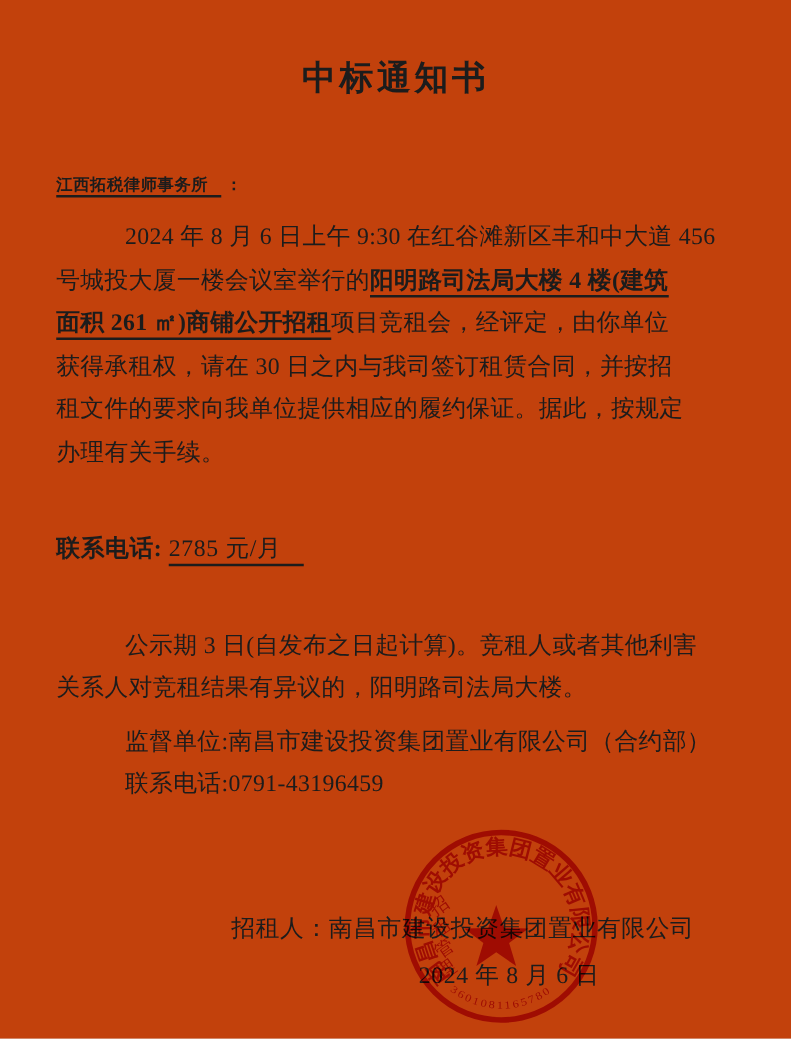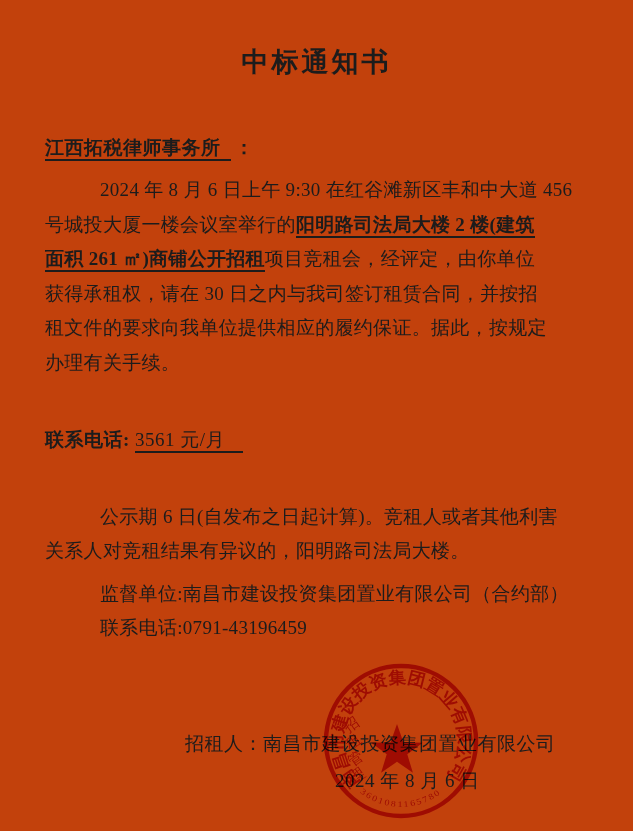--- a/index.html
+++ b/index.html
@@ -14,21 +14,21 @@
   }
   .doc-title{
     text-align:center;
     padding-top:44px;
     font-size:27px;
     font-weight:700;
     letter-spacing:3px;
   }
   .addressee{
     margin:50px 43px 0 45px;
-    font-size:19px;
+    font-size:13px;
     font-weight:700;
     line-height:35px;
     letter-spacing:0.5px;
   }
   .addressee .name{
     border-bottom:2px solid #1c1c1c;
     padding-right:10px;
     padding-bottom:1px;
   }
   .addressee .colon{margin-left:4px;}
@@ -90,41 +90,41 @@
   <div class="doc-title">中标通知书</div>
 
   <div class="addressee">
     <span class="name">江西拓税律师事务所</span><span class="colon">：</span>
   </div>
 
   <div class="body-line para1 indent">
     <span>2024 年 8 月 6 日上午 9:30 在红谷滩新区丰和中大道 456</span>
   </div>
   <div class="body-line">
-    <span>号城投大厦一楼会议室举行的</span><span class="hl">阳明路司法局大楼 2 楼(建筑</span>
+    <span>号城投大厦一楼会议室举行的</span><span class="hl">阳明路司法局大楼 4 楼(建筑</span>
   </div>
   <div class="body-line">
     <span class="hl">面积 261 ㎡)商铺公开招租</span><span>项目竞租会，经评定，由你单位</span>
   </div>
   <div class="body-line">
     <span>获得承租权，请在 30 日之内与我司签订租赁合同，并按招</span>
   </div>
   <div class="body-line">
     <span>租文件的要求向我单位提供相应的履约保证。据此，按规定</span>
   </div>
   <div class="body-line">
     <span>办理有关手续。</span>
   </div>
 
   <div class="result-line">
-    <span class="result-label">联系电话: </span><span class="result-value">3561 元/月</span>
+    <span class="result-label">联系电话: </span><span class="result-value">2785 元/月</span>
   </div>
 
   <div class="body-line para2 indent">
-    <span>公示期 6 日(自发布之日起计算)。竞租人或者其他利害</span>
+    <span>公示期 3 日(自发布之日起计算)。竞租人或者其他利害</span>
   </div>
   <div class="body-line">
     <span>关系人对竞租结果有异议的，阳明路司法局大楼。</span>
   </div>
 
   <div class="body-line indent supervisor-line">
     <span>监督单位:南昌市建设投资集团置业有限公司（合约部）</span>
   </div>
   <div class="body-line indent">
     <span>联系电话:0791-43196459</span>

